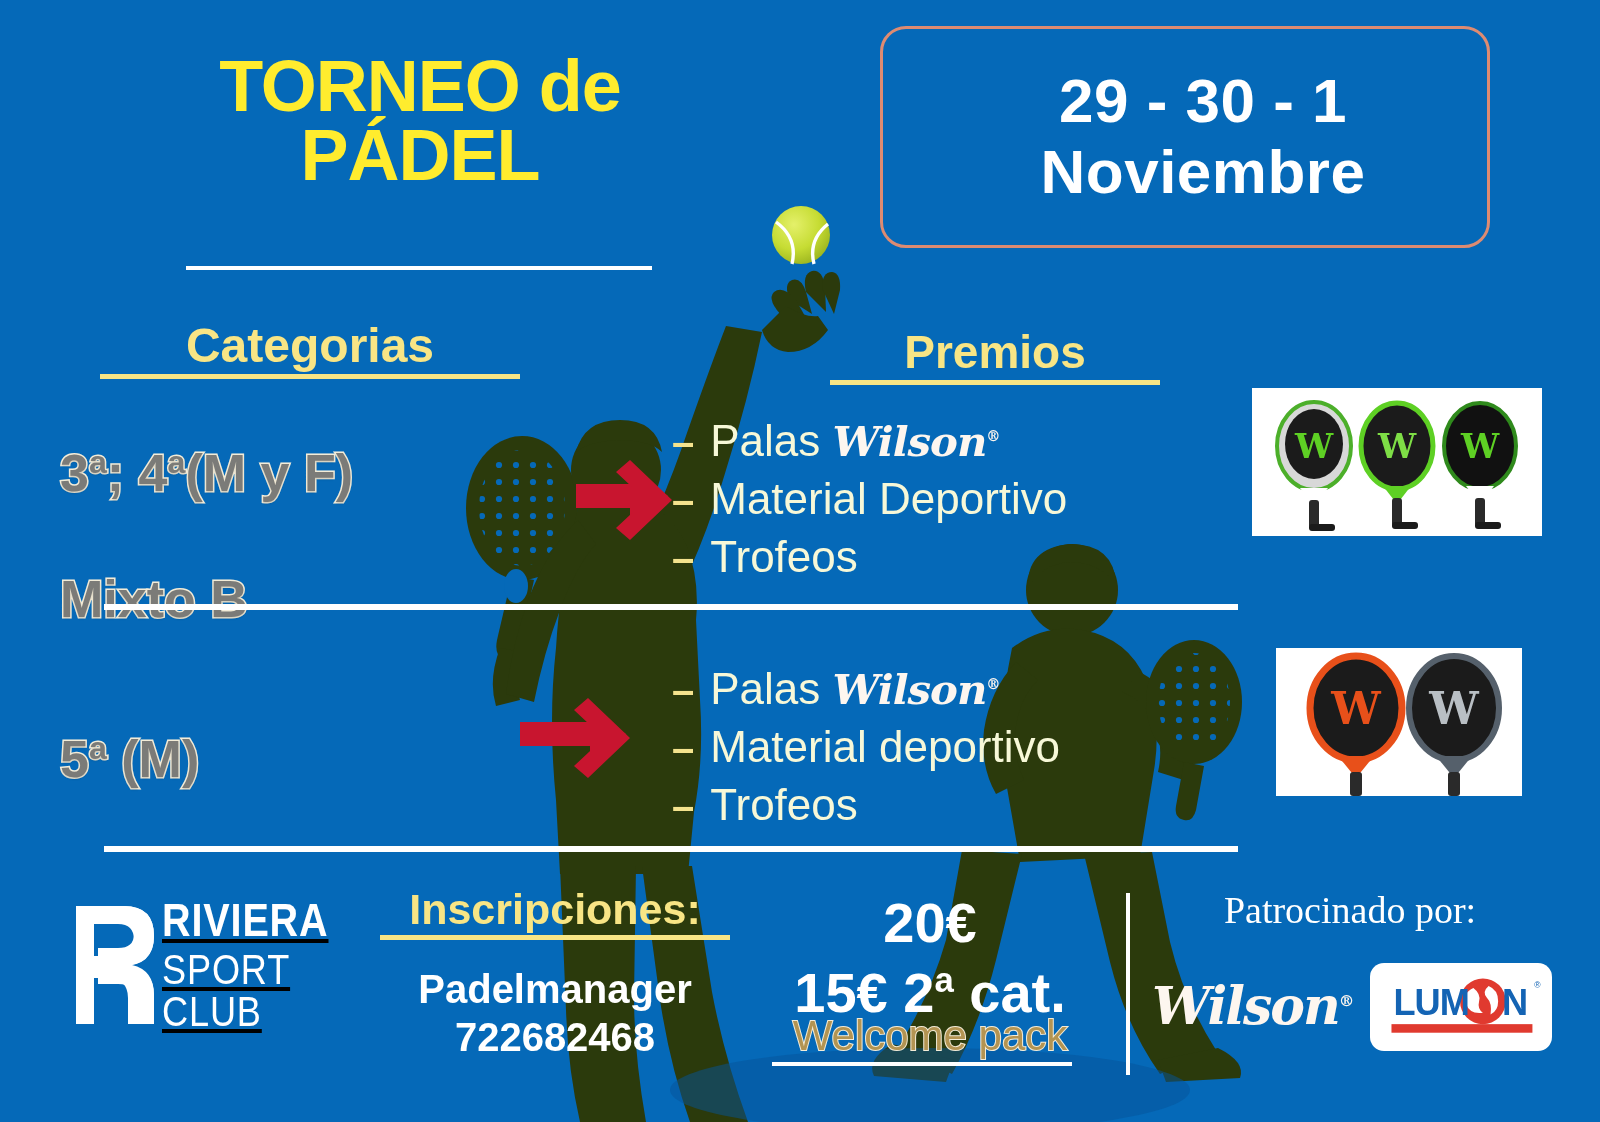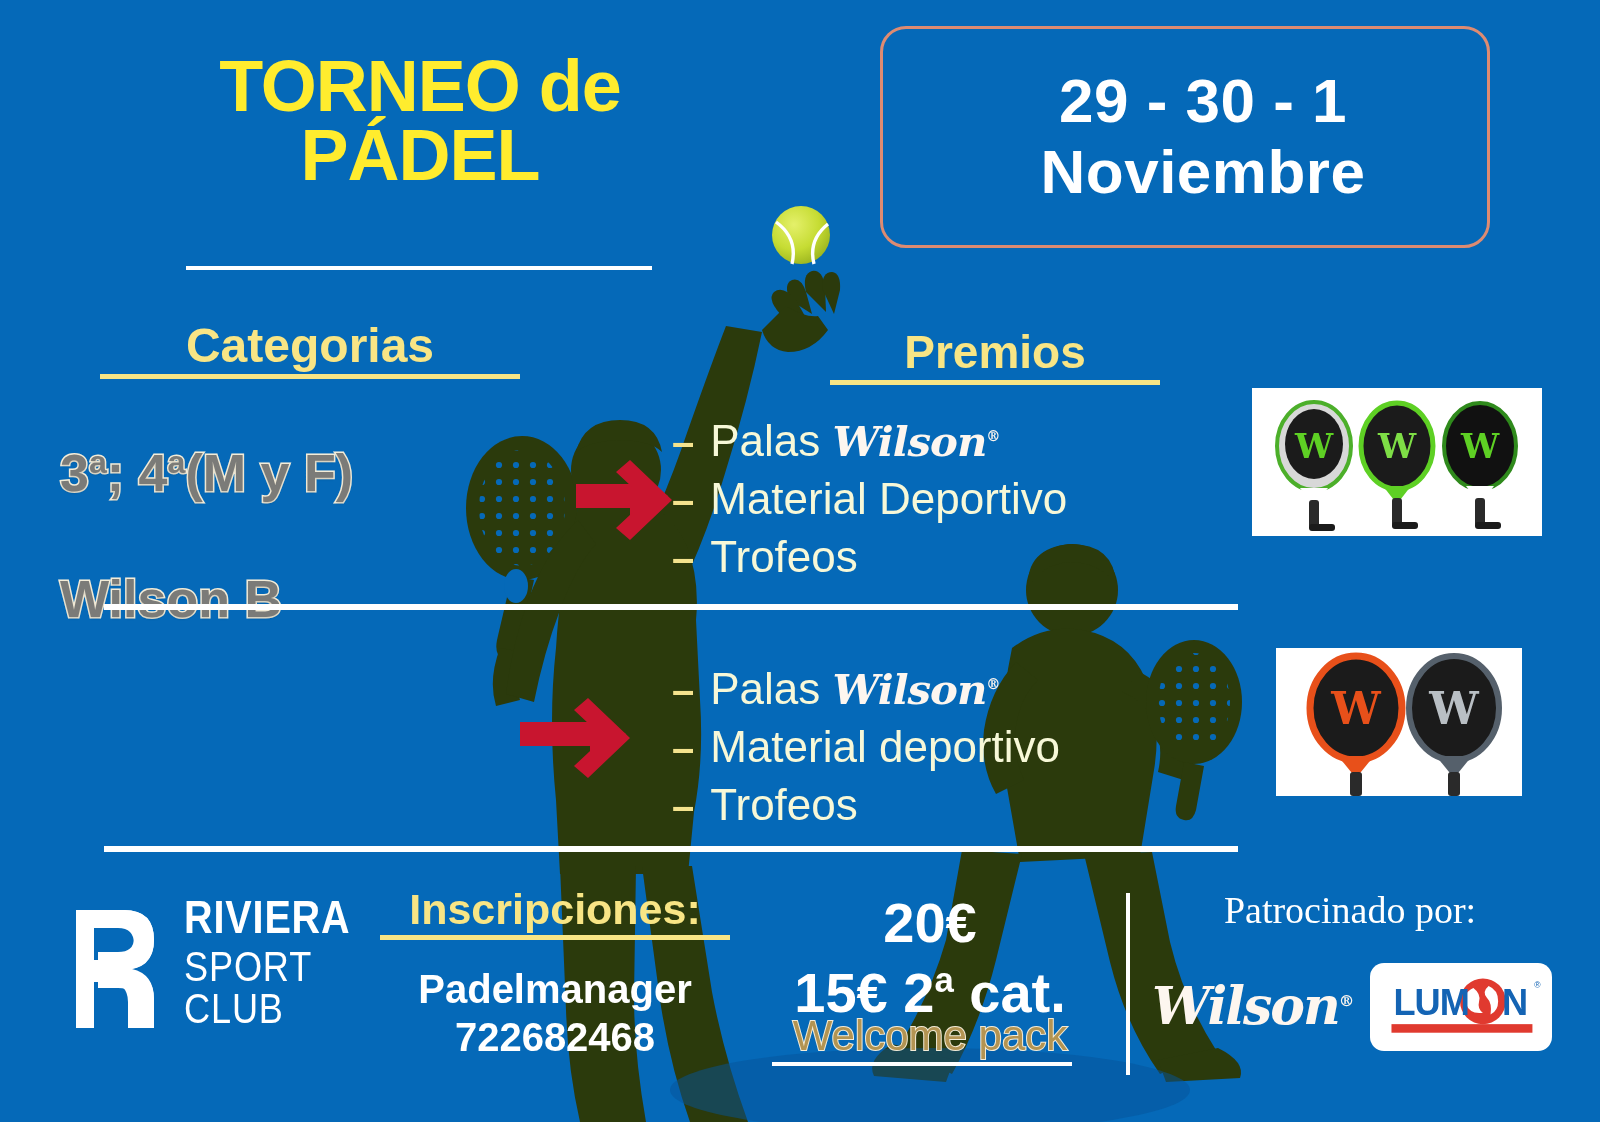--- a/index.html
+++ b/index.html
@@ -95,21 +95,21 @@
   #prizes-1 { left:672px; top:412px; }
   #prizes-2 { left:672px; top:660px; }
 
   
   .rule-h { position:absolute; background:#ffffff; }
   #rule-1 { left:104px; top:604px; width:1134px; height:6px; }
   #rule-2 { left:104px; top:846px; width:1134px; height:6px; }
   #rule-v { position:absolute; left:1126px; top:893px; width:4px; height:182px; background:#ffffff; }
 
   
-  #riviera { position:absolute; left:72px; top:900px; width:330px; height:130px; display:flex; align-items:flex-end; gap:26px; }
+  #riviera { position:absolute; left:72px; top:900px; width:330px; height:130px; display:flex; align-items:center; gap:4px;text-decoration:underline; }
   #riviera .mark { width:86px; height:122px; flex:0 0 auto; }
   #riviera .words { display:flex; flex-direction:column; justify-content:center; line-height:1; }
   #riviera .w1 {
     color:#ffffff; font-size:46px; font-weight:700;
     letter-spacing:1px; transform:scaleX(.86); transform-origin:left center;
   }
   #riviera .w2 {
     color:#ffffff; font-size:42px; font-weight:300;
     letter-spacing:1px; margin-top:6px;
     transform:scaleX(.86); transform-origin:left center;
@@ -285,22 +285,25 @@
 
   <div class="head-yellow" id="h-categorias">
     <span>Categorias</span>
     <span class="ul"></span>
   </div>
 
   <div class="cat" id="cat-1">
     <span>3</span><sup>a</sup><span>; 4</span><sup>a</sup><span>(M y F)</span>
   </div>
 
-  <div class="cat" id="cat-2">Wilson B</div>
-
+  <div class="cat" id="cat-2">Mixto B</div>
+
+  <div class="cat" id="cat-3">
+    <span>5</span><sup>a</sup><span> (M)</span>
+  </div>
 
   <div class="head-yellow" id="h-premios">
     <span>Premios</span>
     <span class="ul"></span>
   </div>
 
   <div class="prize-list" id="prizes-1">
     <div class="prize-row">
       <span class="dash">–</span>
       <span><span>Palas </span><span class="wilson-script"><span>Wilson</span><span class="reg">®</span></span></span>

